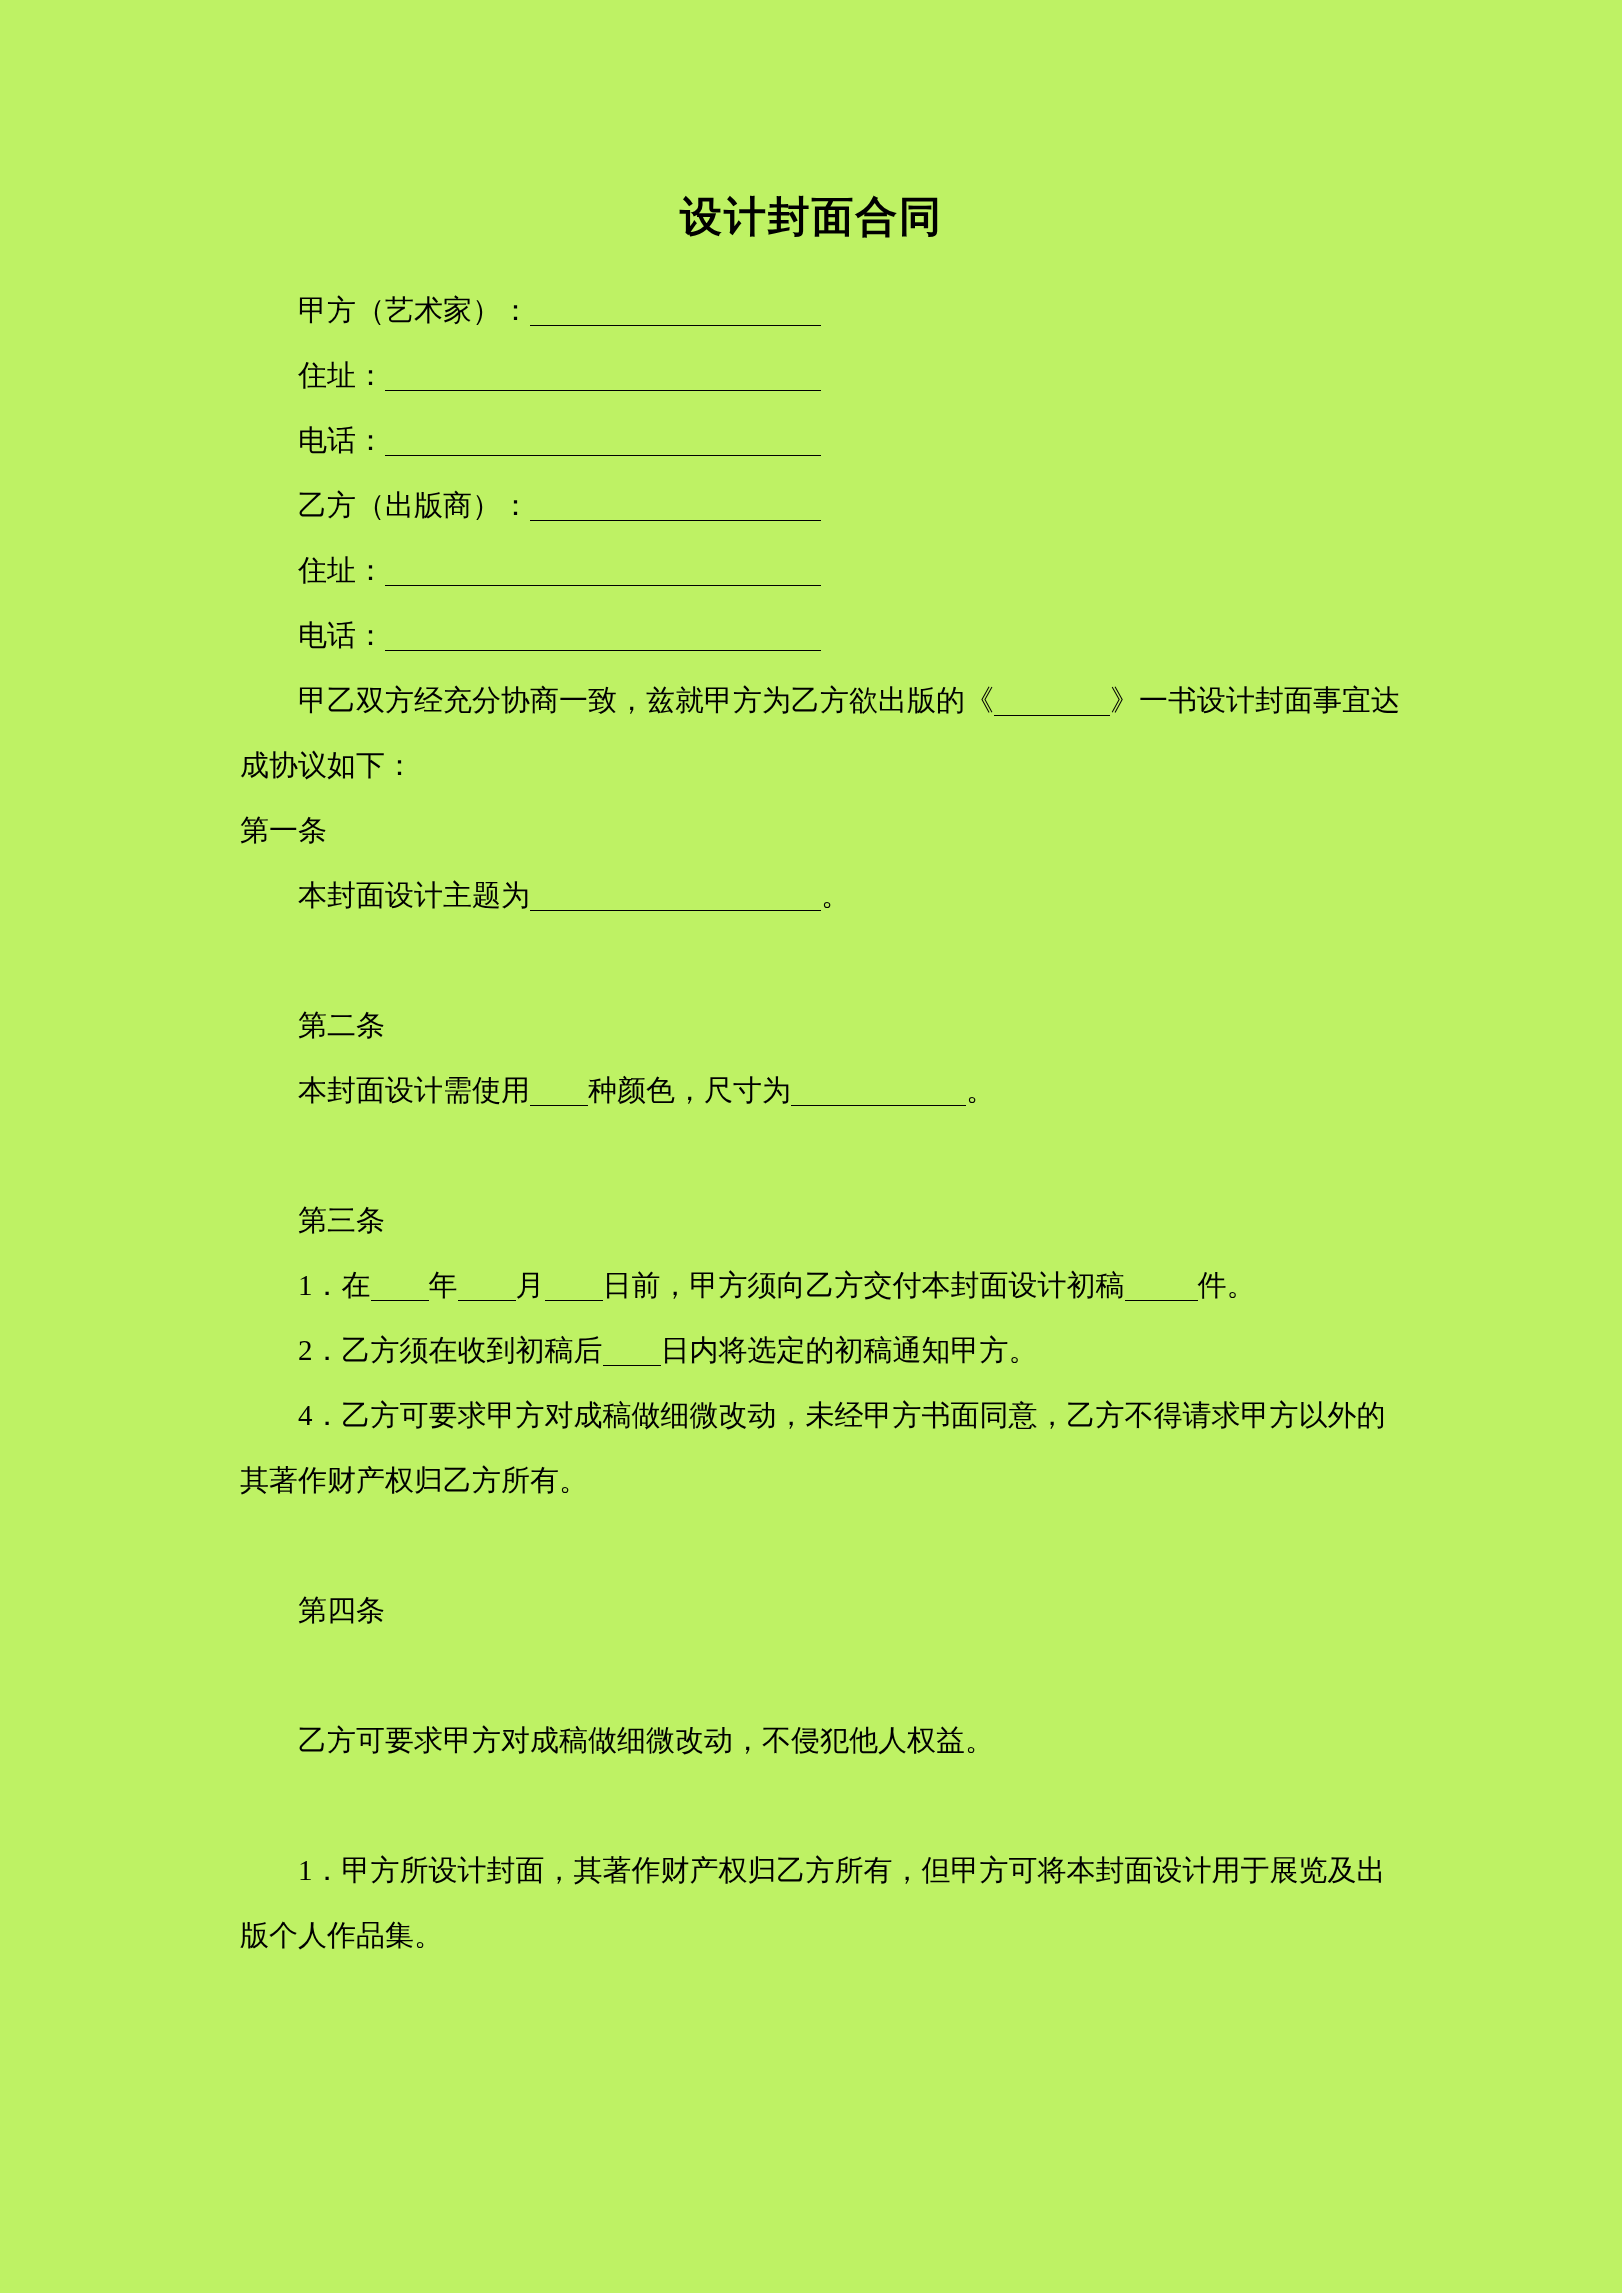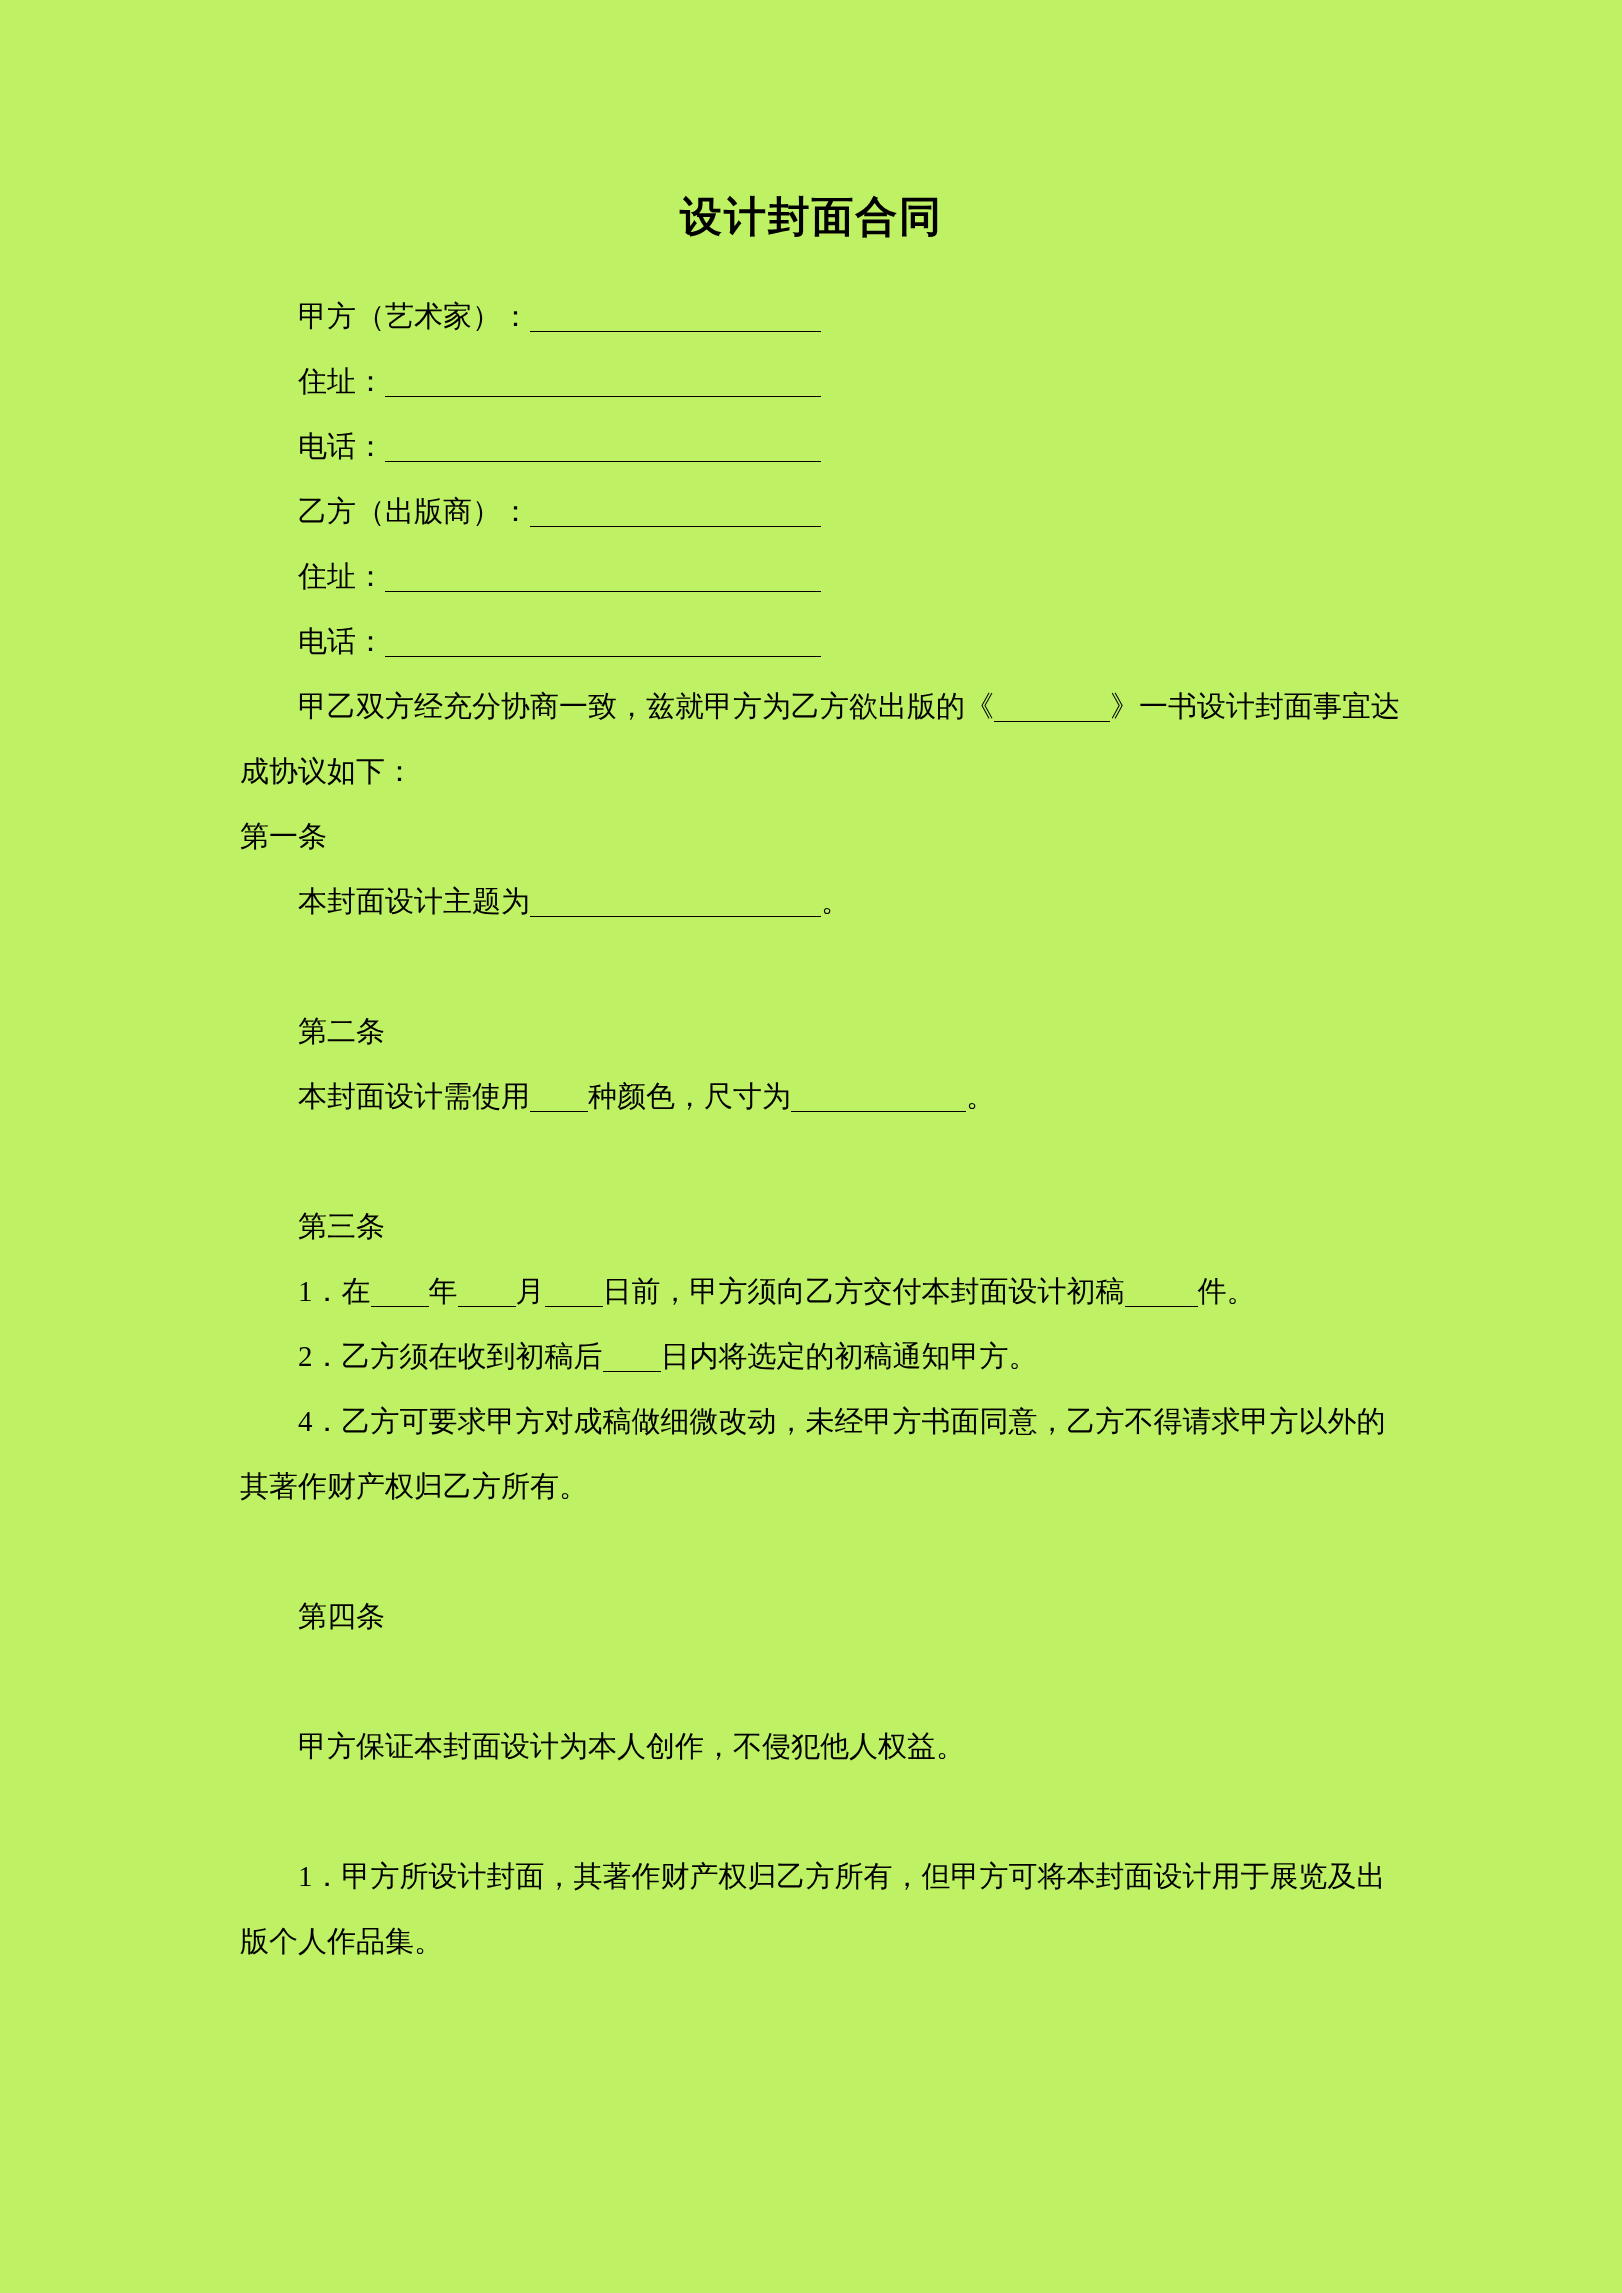--- a/index.html
+++ b/index.html
@@ -25,21 +25,21 @@
     margin: 0;
     text-align: center;
     font-size: 42px;
     line-height: 64px;
     font-weight: bold;
     letter-spacing: 1.8px;
   }
   .content {
     position: absolute;
     left: 240px;
-    top: 284px;
+    top: 278px;
     width: 1155px;
     font-size: 29px;
     line-height: 65px;
   }
   .line {
     min-height: 65px;
     white-space: nowrap;
   }
   .line.indent {
     text-indent: 58px;
@@ -72,19 +72,19 @@
       <div class="line indent">本封面设计需使用<span class="blank" style="width:58px"></span>种颜色，尺寸为<span class="blank" style="width:175px"></span>。</div>
       <div class="line">&nbsp;</div>
       <div class="line indent">第三条</div>
       <div class="line indent">1．在<span class="blank" style="width:58px"></span>年<span class="blank" style="width:58px"></span>月<span class="blank" style="width:58px"></span>日前，甲方须向乙方交付本封面设计初稿<span class="blank" style="width:73px"></span>件。</div>
       <div class="line indent">2．乙方须在收到初稿后<span class="blank" style="width:58px"></span>日内将选定的初稿通知甲方。</div>
       <div class="line indent">4．乙方可要求甲方对成稿做细微改动，未经甲方书面同意，乙方不得请求甲方以外的</div>
       <div class="line">其著作财产权归乙方所有。</div>
       <div class="line">&nbsp;</div>
       <div class="line indent">第四条</div>
       <div class="line">&nbsp;</div>
-      <div class="line indent">甲方保证本封面设计为本人创作，不侵犯他人权益。</div>
+      <div class="line indent">乙方可要求甲方对成稿做细微改动，不侵犯他人权益。</div>
       <div class="line">&nbsp;</div>
       <div class="line indent">1．甲方所设计封面，其著作财产权归乙方所有，但甲方可将本封面设计用于展览及出</div>
       <div class="line">版个人作品集。</div>
     </div>
 </div>
 
 
 </body></html>

